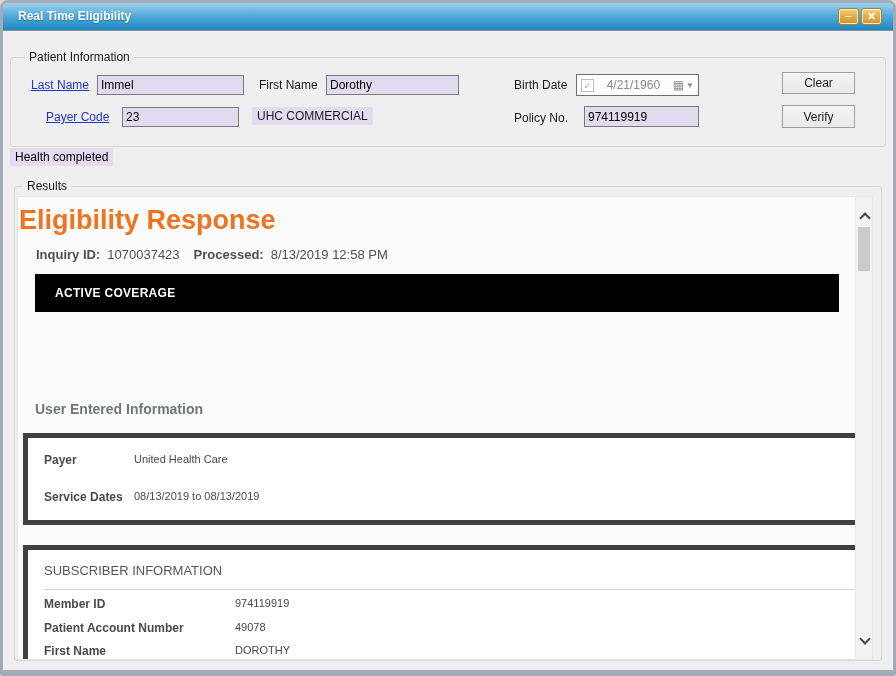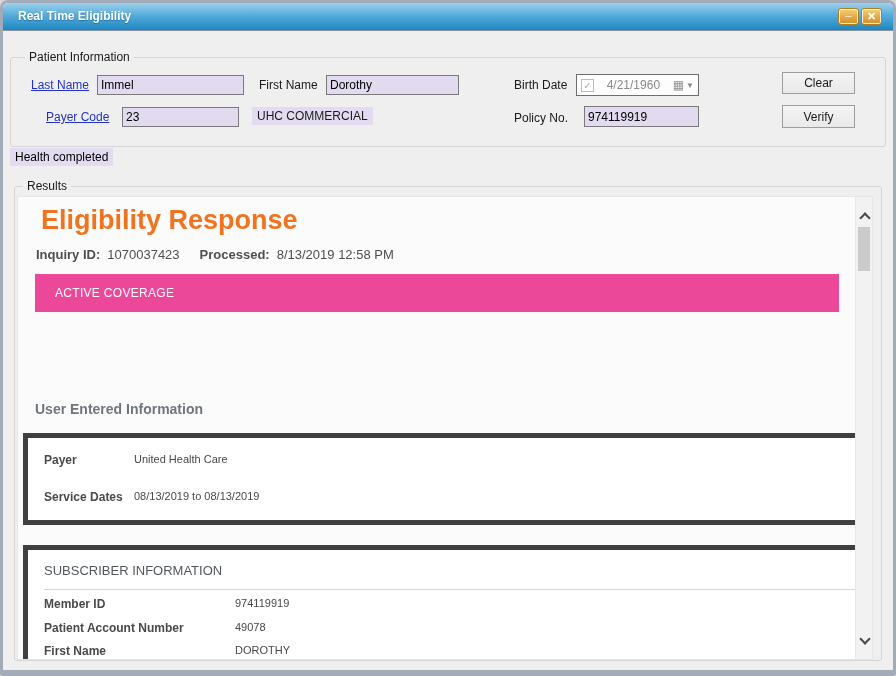--- a/index.html
+++ b/index.html
@@ -72,29 +72,29 @@
   .status{
     position:absolute; left:7px; top:145px; background:#E3DBF0; color:#000;
     font-size:12px; padding:2px 5px;
   }
 
   
   .webview{
     position:absolute; left:2px; top:9px; width:856px; height:464px;
     background:#FBFBFB; border:1px solid #E6E6E6; overflow:hidden;
   }
-  .wv-h1{ position:absolute; left:23px; top:8px; font-size:27px; font-weight:bold; color:#F1731F; }
+  .wv-h1{ position:absolute; left:1px; top:8px; font-size:27px; font-weight:bold; color:#F1731F; }
   .inq-line{ position:absolute; left:18px; top:50px; font-size:13px; color:#4F4F4F; }
   .inq-line b{ font-weight:bold; }
-  .inq-line .v{ margin:0 20px 0 7px; }
+  .inq-line .v{ margin:0 14px 0 7px; }
   .inq-line .v2{ margin-left:7px; }
 
   .banner{
     position:absolute; left:17px; top:77px; width:804px; height:38px;
-    background:#ec4899; color:#FFFFFF; font-size:12px; font-weight:normal;
+    background:#000000; color:#FFFFFF; font-size:12px; font-weight:bold;
     line-height:38px; padding-left:20px; letter-spacing:.3px;
   }
 
   .cov-h{ position:absolute; left:17px; top:148px; font-size:20px; font-weight:bold; color:#39424E; }
   .uei-h{ position:absolute; left:17px; top:204px; font-size:14px; font-weight:bold; color:#70767D; }
 
   .wv-table{
     position:absolute; left:5px; width:896px; background:#FFFFFF; border:5px solid #404040;
   }
   #table-user{ top:236px; height:92px; }

